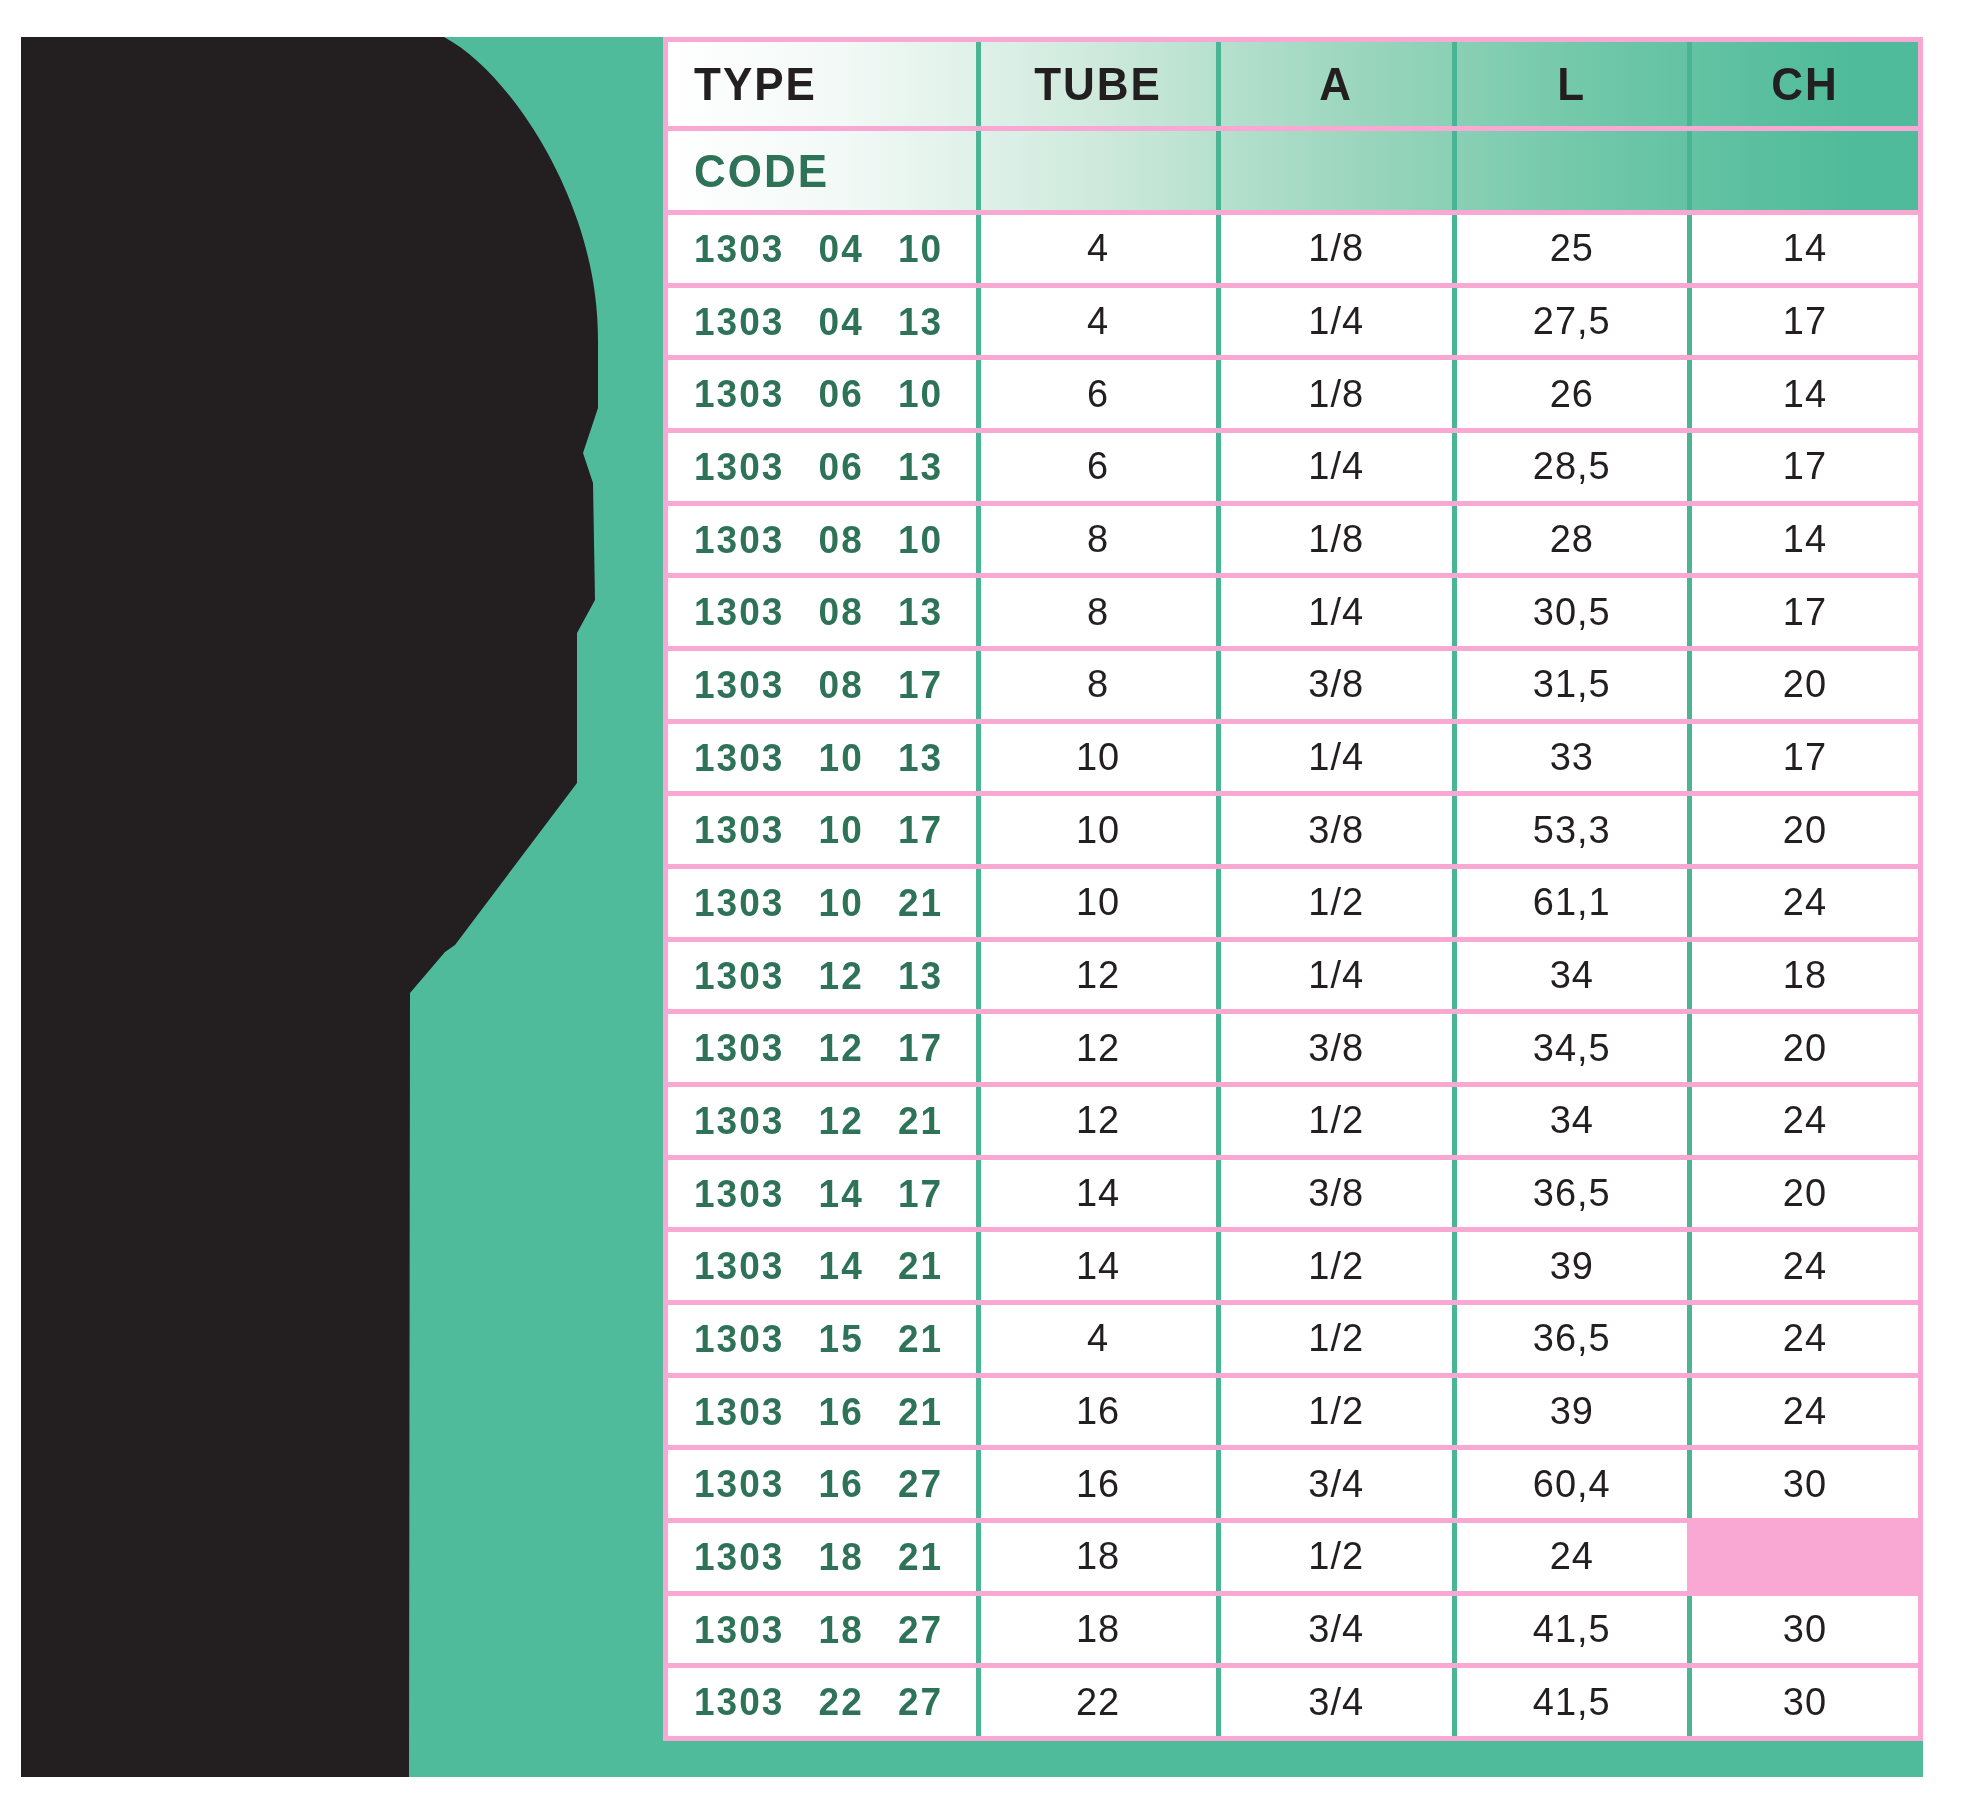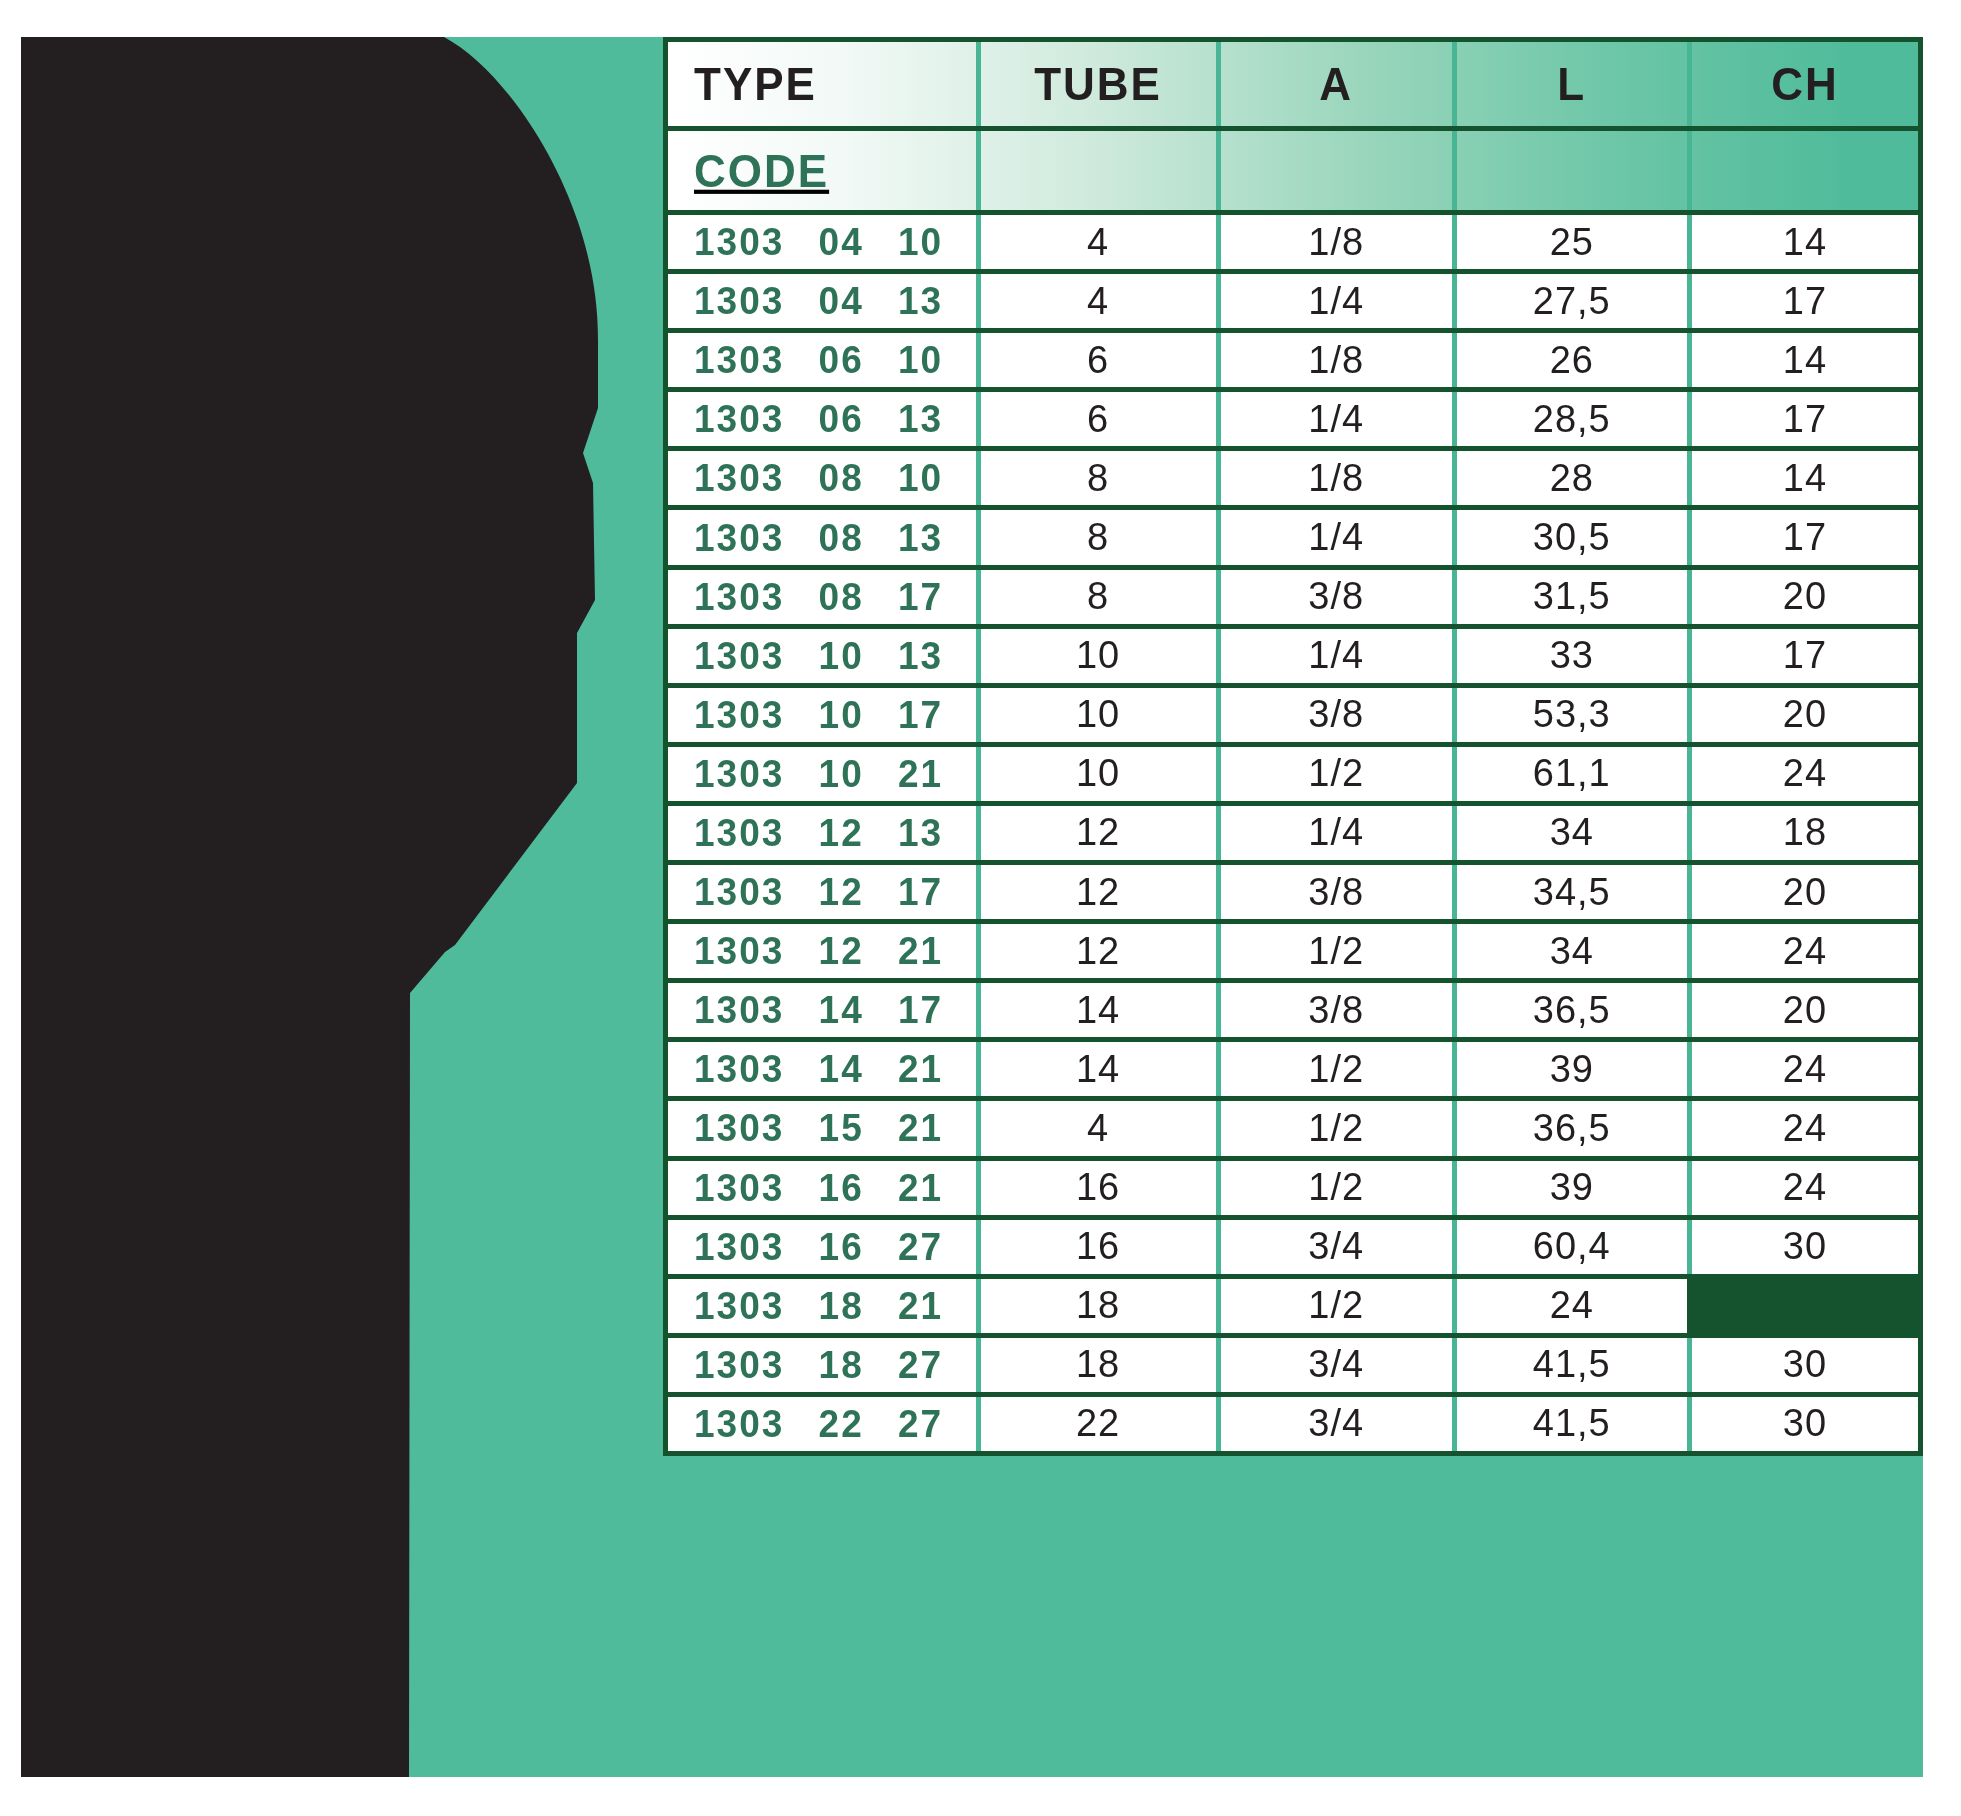--- a/index.html
+++ b/index.html
@@ -20,34 +20,34 @@
   }
   .silhouette {
     position: absolute;
     left: 0; top: 0;
     width: 600px; height: 1740px;
   }
   
   .spec-table {
     position: absolute;
     left: 642px; top: 0;
-    width: 1260px; height: 1419px;
+    width: 1260px; height: 1704px;
     box-sizing: border-box;
     padding: 5px;
     display: flex;
     flex-direction: column;
     gap: 5px;
-    background: #14532d;
+    background: #f9a8d4;
   }
   .row {
     display: grid;
     grid-template-columns: 310fr 242fr 238fr 237fr 233fr;
   }
   .row.header-row { flex: 0 0 84px; }
-  .row.code-row   { flex: 0 0 79px; text-decoration: underline; }
+  .row.code-row   { flex: 0 0 79px; }
   .row.data-row   { flex: 1 1 0; border-radius: 22px; }
   .row.header-row, .row.code-row {
     background: linear-gradient(90deg,
       #ffffff 0%, #f2f9f6 14%, #cfeadd 34%,
       #9bd6bd 55%, #6cc6a7 76%, #4fbb9a 95%);
   }
   .cell {
     display: flex;
     align-items: center;
     justify-content: center;

